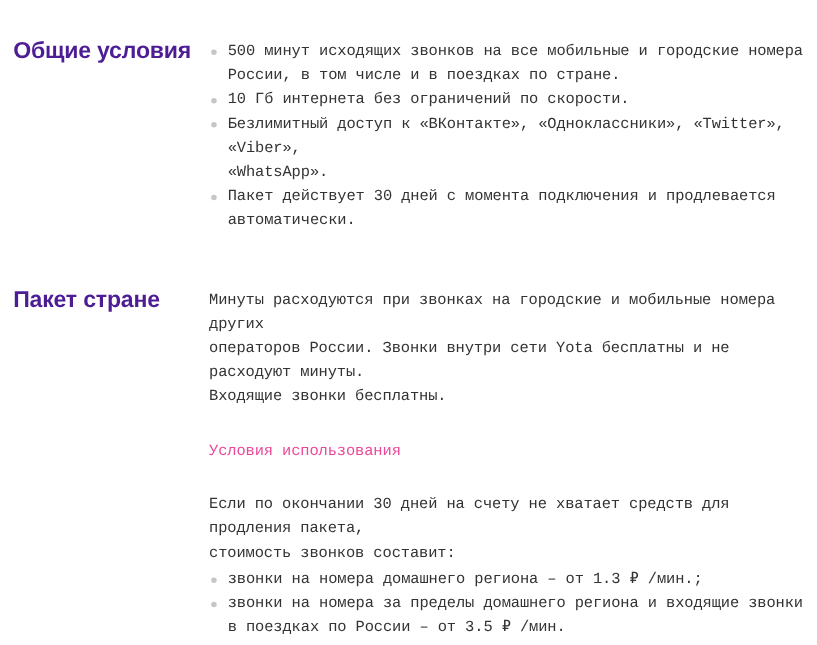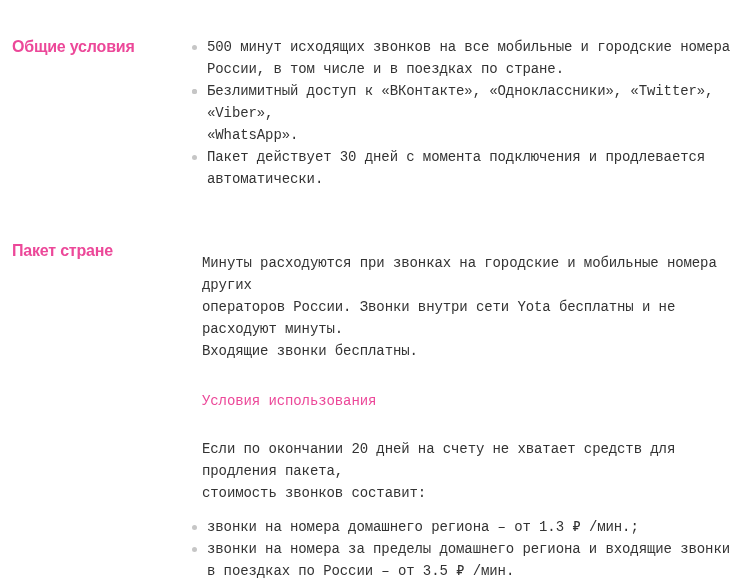--- a/index.html
+++ b/index.html
@@ -21,35 +21,35 @@
   section.row {
     display: flex;
     align-items: flex-start;
   }
   section.row + section.row {
     margin-top: 50px;
   }
   .row-label {
     flex: 0 0 178px;
     margin: 0;
-    font-size: 16px;
+    font-size: 21px;
     font-weight: 700;
     line-height: 22px;
-    color: #ec4899;
+    color: #4c1d95;
     letter-spacing: -0.2px;
   }
   .row-content {
     width: 553px;
     font-size: 14px;
     line-height: 22px;
     letter-spacing: -0.1px;
     font-family: Liberation Mono, monospace;
   }
   .row-content p {
-    margin: 12px;
+    margin: 0;
     white-space: pre-line;
   }
   .row-content p.spaced {
     margin-top: 26px;
   }
   .muted {
     color: #ec4899;
     margin-top: 28px !important;
   }
   ul.dots {
@@ -86,20 +86,21 @@
     <h3 class="row-label">Общие условия</h3>
     <div class="row-content">
       <ul class="dots">
         <li>
           <span class="dot"></span>
           <span class="li-text">500 минут исходящих звонков на все мобильные и городские номера
 России, в том числе и в поездках по стране.</span>
         </li>
         <li>
           <span class="dot"></span>
+          <span class="li-text">10 Гб интернета без ограничений по скорости.</span>
         </li>
         <li>
           <span class="dot"></span>
           <span class="li-text">Безлимитный доступ к «ВКонтакте», «Одноклассники», «Twitter», «Viber»,
 «WhatsApp».</span>
         </li>
         <li>
           <span class="dot"></span>
           <span class="li-text">Пакет действует 30 дней с момента подключения и продлевается
 автоматически.</span>
@@ -108,21 +109,21 @@
     </div>
   </section>
 
   <section class="row">
     <h3 class="row-label">Пакет стране</h3>
     <div class="row-content">
       <p>Минуты расходуются при звонках на городские и мобильные номера других
 операторов России. Звонки внутри сети Yota бесплатны и не расходуют минуты.
 Входящие звонки бесплатны.</p>
       <p class="muted">Условия использования</p>
-      <p class="spaced">Если по окончании 20 дней на счету не хватает средств для продления пакета,
+      <p class="spaced">Если по окончании 30 дней на счету не хватает средств для продления пакета,
 стоимость звонков составит:</p>
       <ul class="dots sub">
         <li>
           <span class="dot"></span>
           <span class="li-text">звонки на номера домашнего региона – от 1.3 ₽ /мин.;</span>
         </li>
         <li>
           <span class="dot"></span>
           <span class="li-text">звонки на номера за пределы домашнего региона и входящие звонки
 в поездках по России – от 3.5 ₽ /мин.</span>

